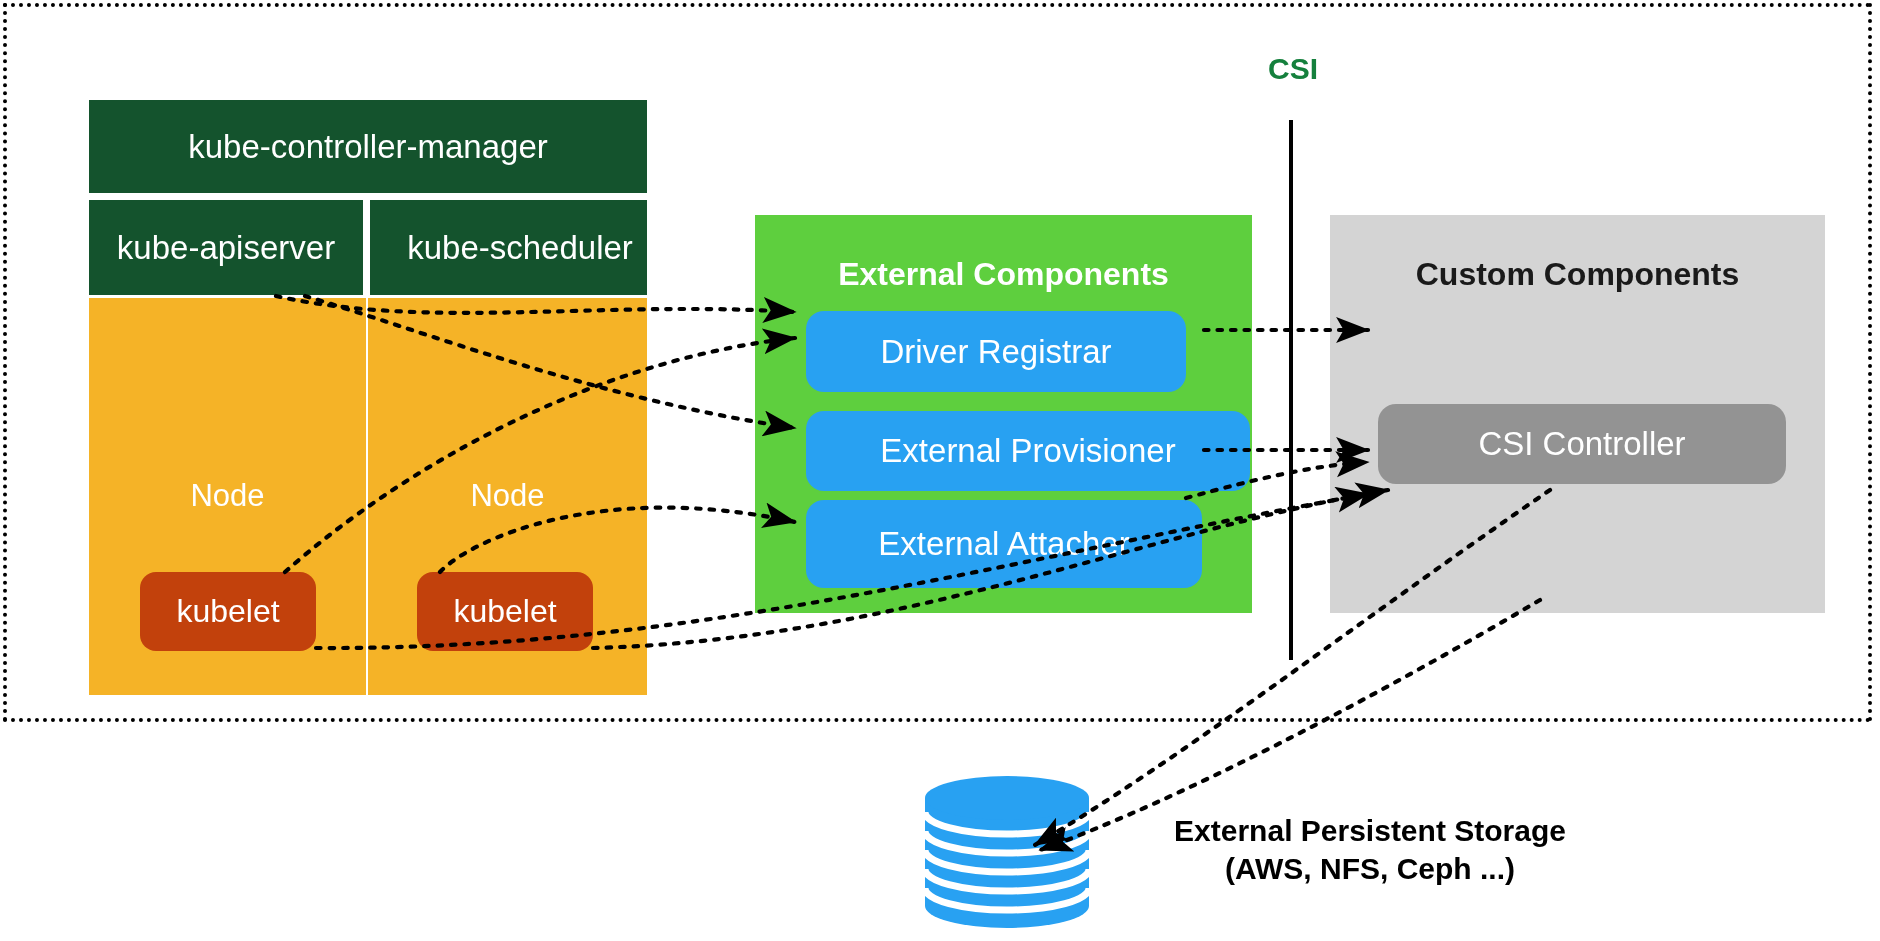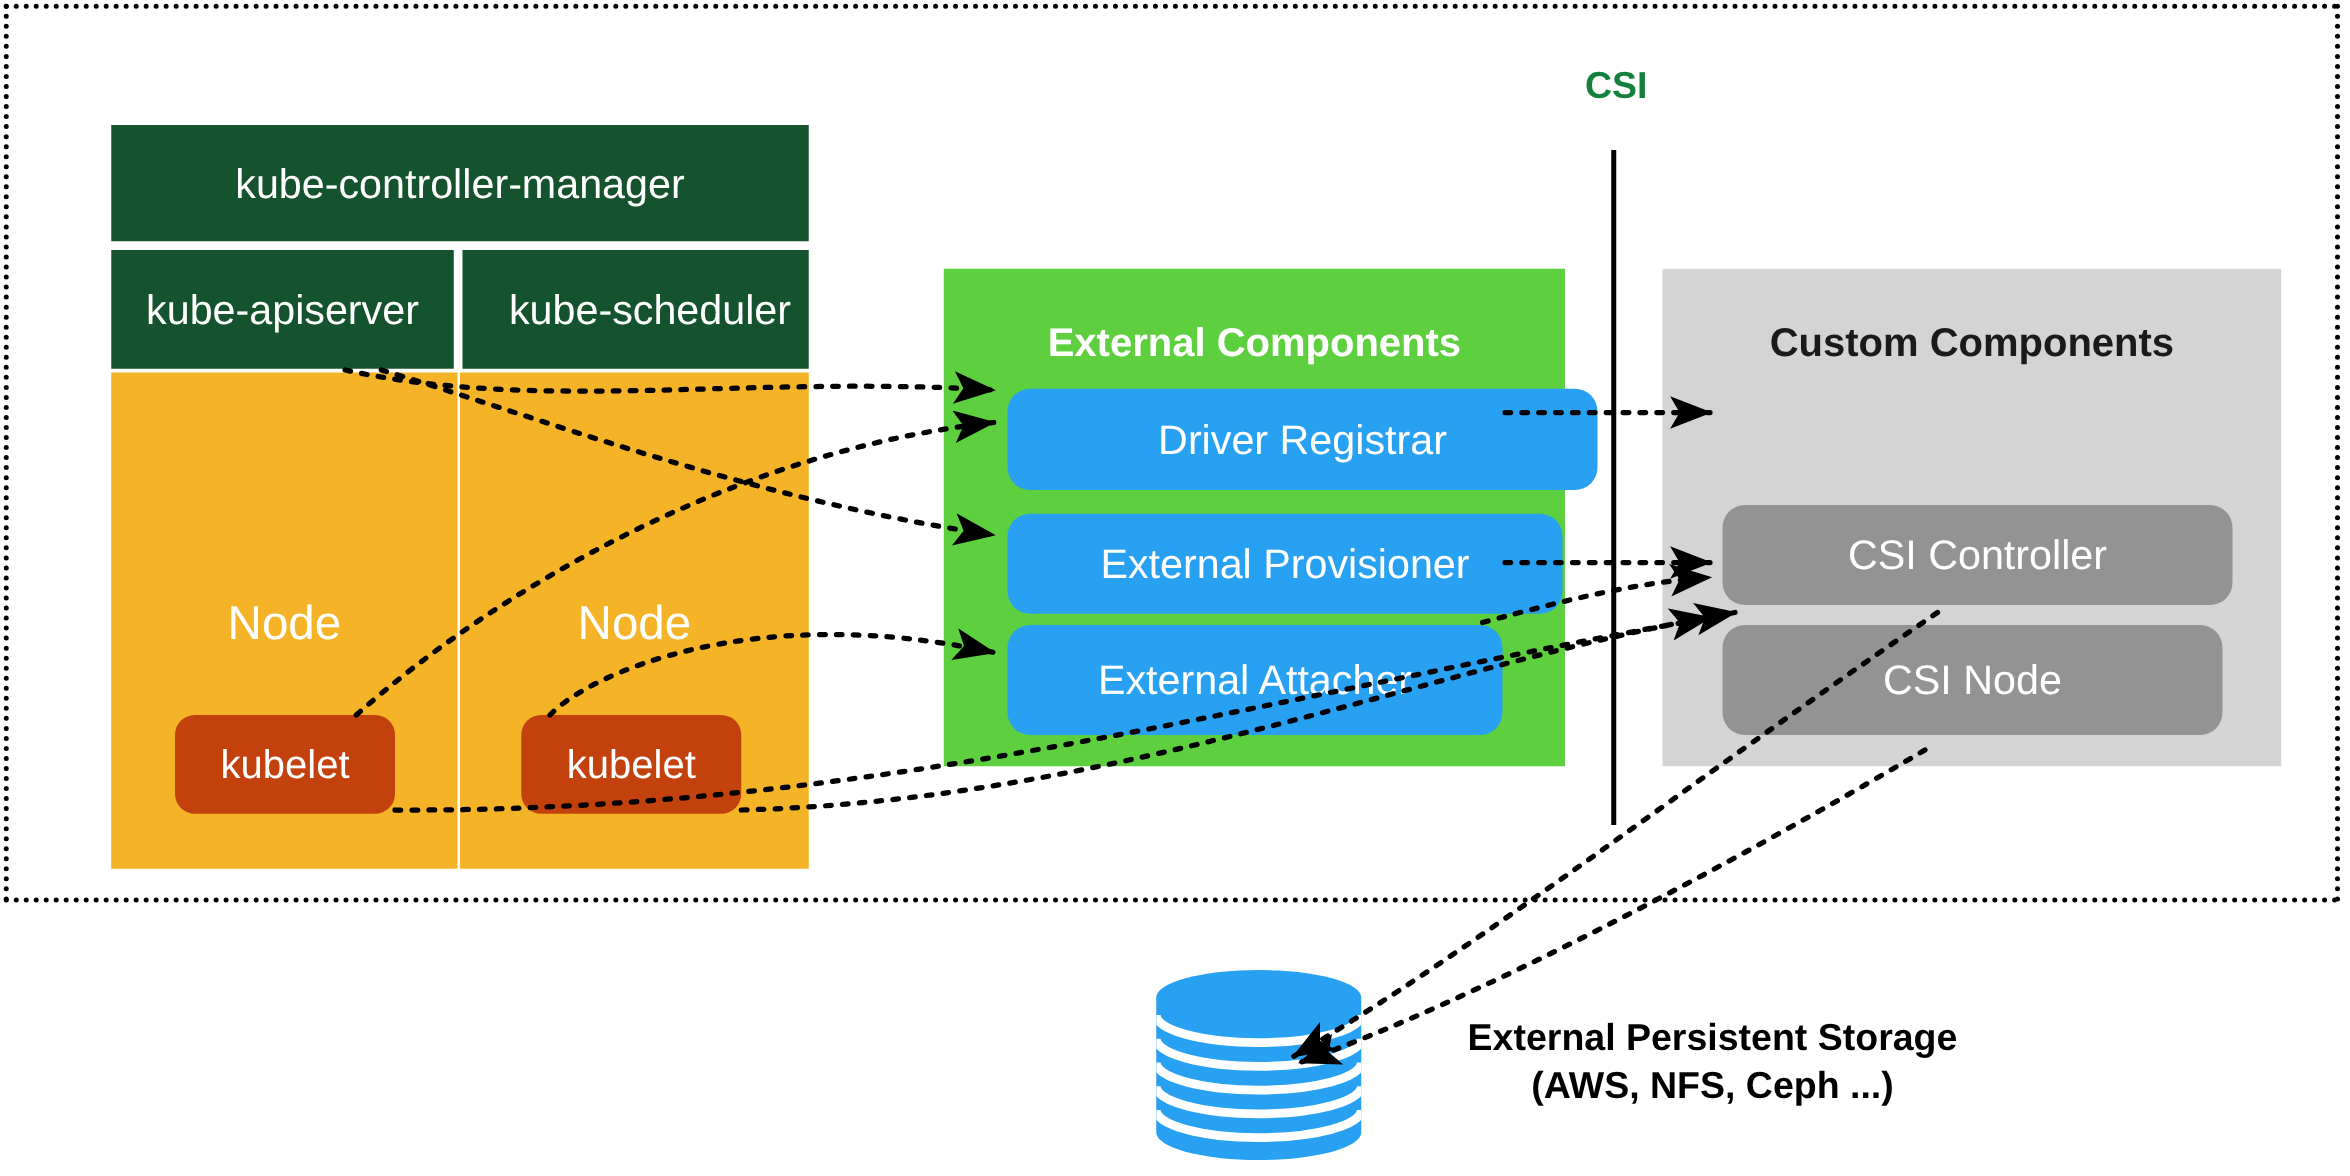--- a/index.html
+++ b/index.html
@@ -52,21 +52,21 @@
     background: #f5b327;
     color: #ffffff;
     font-size: 33px;
     align-items: flex-start;
     justify-content: center;
     padding-top: 0;
   }
   .node-label {
     position: absolute;
     color: #ffffff;
-    font-size: 38px;
+    font-size: 31px;
     white-space: nowrap;
   }
 
   .kubelet-box {
     background: #c2410c;
     border-radius: 16px;
     color: #ffffff;
     font-size: 32px;
   }
 
@@ -184,21 +184,21 @@
   </div>
 
   <div class="box kubelet-box" style="left:417px; top:572px; width:176px; height:79px;">
     <span>kubelet</span>
   </div>
 
   <div class="box group-green" style="left:755px; top:215px; width:497px; height:398px;">
     <span class="group-title on-green" style="top:41px;">External Components</span>
   </div>
 
-  <div class="box inner-blue" style="left:806px; top:311px; width:472px; height:81px;">
+  <div class="box inner-blue" style="left:806px; top:311px; width:380px; height:81px;">
     <span>Driver Registrar</span>
   </div>
 
   <div class="box inner-blue" style="left:806px; top:411px; width:444px; height:80px;">
     <span>External Provisioner</span>
   </div>
 
   <div class="box inner-blue" style="left:806px; top:500px; width:396px; height:88px;">
     <span>External Attacher</span>
   </div>
@@ -208,23 +208,20 @@
 
   <div class="box group-gray" style="left:1330px; top:215px; width:495px; height:398px;">
     <span class="group-title on-gray" style="top:41px;">Custom Components</span>
   </div>
 
 
   <div class="box inner-gray" style="left:1378px; top:404px; width:408px; height:80px;">
     <span>CSI Controller</span>
   </div>
 
-  <div class="box inner-gray" style="left:1378px; top:500px; width:400px; height:88px;">
-    <span>CSI Node</span>
-  </div>
 
   <div id="storage-cylinder">
     <svg width="168" height="152" viewBox="0 0 168 152" xmlns="http://www.w3.org/2000/svg">
       <defs>
         <clipPath id="cylClip">
           <path d="M2,22 L2,130 A82,22 0 0 0 166,130 L166,22 Z"></path>
         </clipPath>
       </defs>
 
       <path d="M2,22 L2,130 A82,22 0 0 0 166,130 L166,22 Z" fill="#28a1f2"></path>

